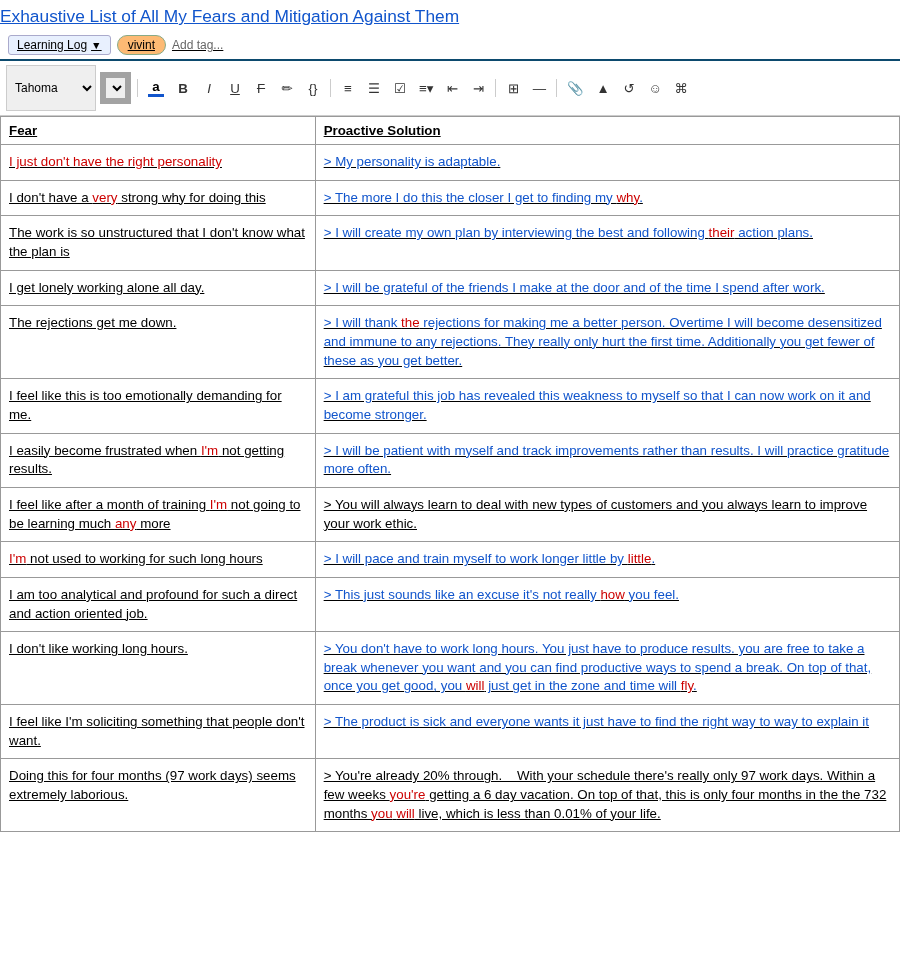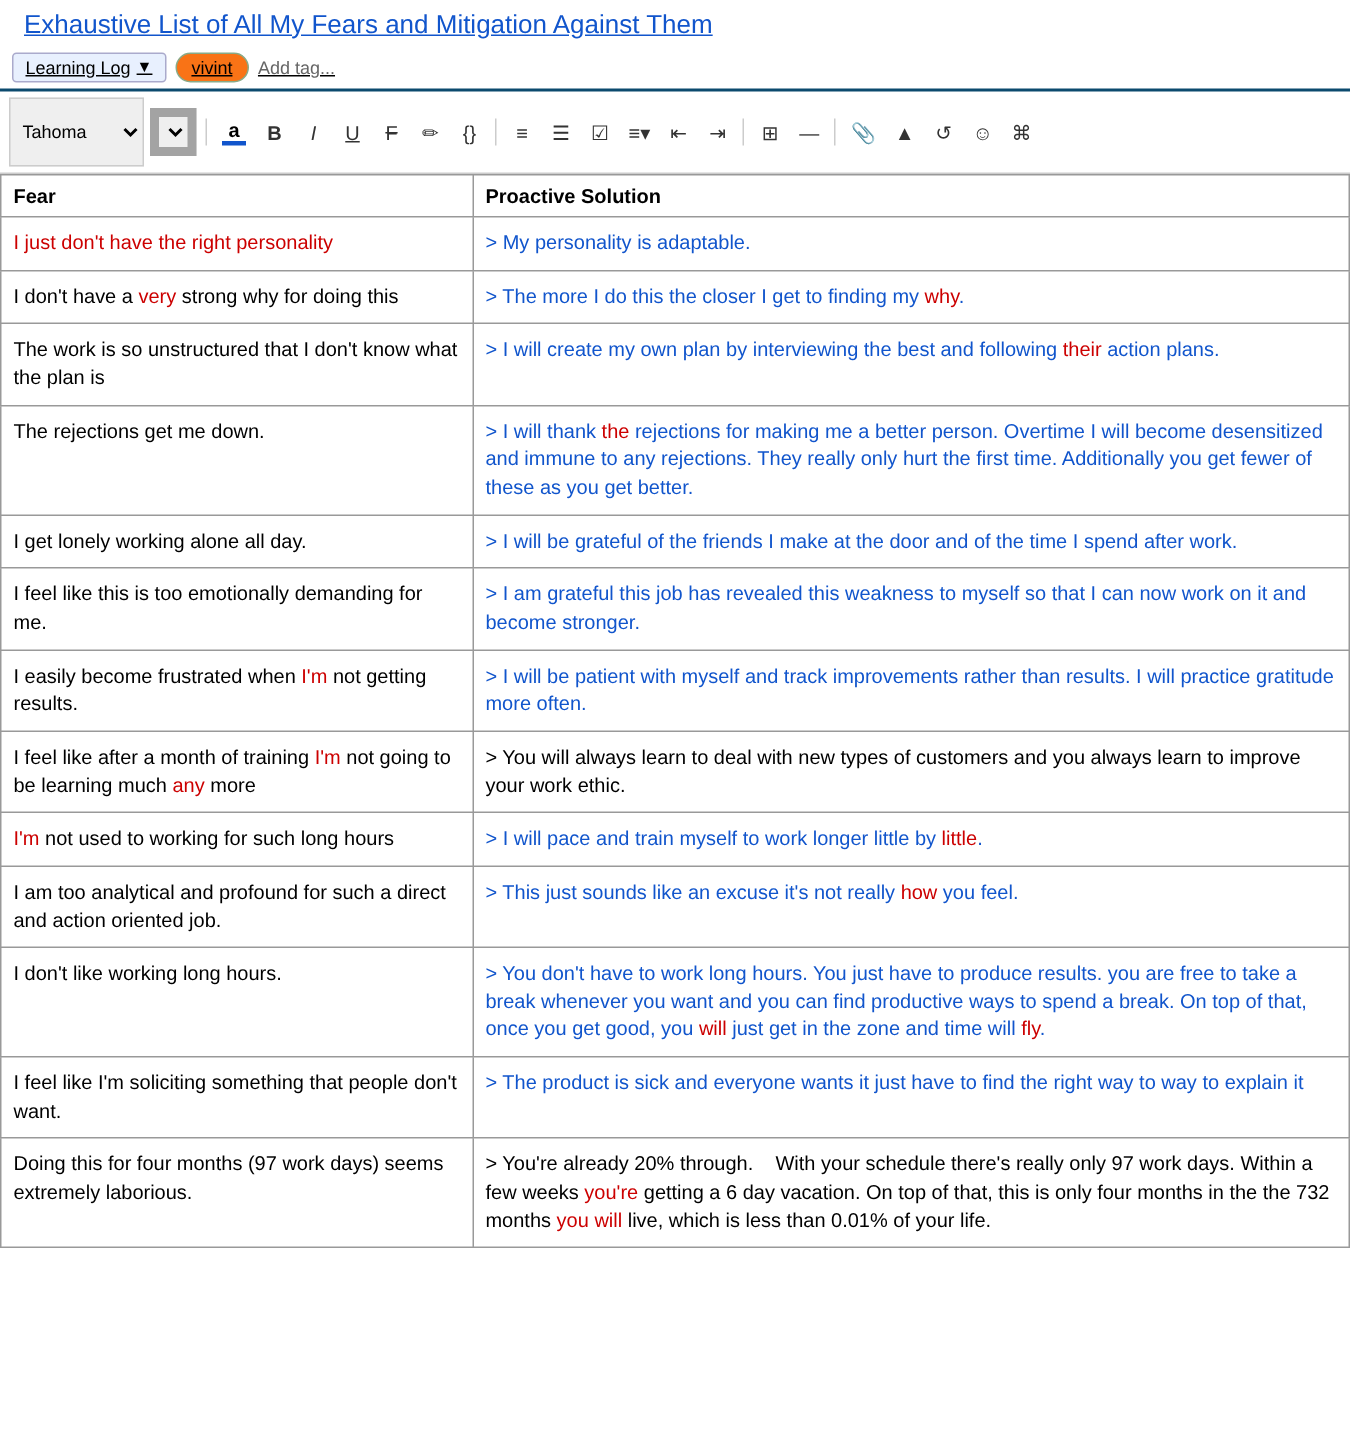--- a/index.html
+++ b/index.html
@@ -1,21 +1,21 @@
 <!DOCTYPE html>
 <html><head>
   <meta charset="utf-8">
   <style>
     * { box-sizing: border-box; margin: 0; padding: 0; }
     body { font-family: Tahoma, sans-serif; font-size: 10pt; background: #fff; color: #000; }
 
     #title {
       color: #1155CC;
       font-size: 13pt;
-      padding: 6px 8px 4px 16px;
+      padding: 6px 8px 4px 0;
       text-decoration: underline;
     }
 
     #tags-bar {
       display: flex;
       align-items: center;
       padding: 4px 8px;
       gap: 6px;
       border-bottom: 2px solid #0c4a6e;
       text-decoration: underline;
@@ -28,21 +28,21 @@
       padding: 2px 8px;
       font-size: 9pt;
       cursor: pointer;
       display: flex;
       align-items: center;
       gap: 4px;
     }
     .tag-btn .dropdown-arrow { font-size: 8pt; }
 
     .tag-vivint {
-      background: #f97316;
+      background: #fdba74;
       border: 1px solid #8a8;
       border-radius: 10px;
       padding: 2px 10px;
       font-size: 9pt;
     }
 
     .add-tag {
       color: #666;
       font-size: 9pt;
       cursor: pointer;
@@ -100,20 +100,21 @@
       cursor: pointer;
       padding: 2px 4px;
     }
     .color-letter { font-size: 10pt; font-weight: bold; }
     .color-bar { height: 3px; width: 16px; background: #1155CC; }
 
     #main-table {
       width: 100%;
       border-collapse: collapse;
       font-size: 10pt;
+      text-decoration: underline;
     }
 
     #main-table th {
       border: 1px solid #999;
       padding: 6px 8px;
       font-weight: bold;
       background: #fff;
       text-align: left;
     }
 
@@ -206,28 +207,28 @@
       </tr>
       <tr>
         <td class="col-fear">I don't have a <span style="color:#CC0000">very</span> strong why for doing this</td>
         <td class="col-solution"><span class="solution-text">&gt; The more I do this the closer I get to finding my </span><span style="color:#CC0000">why</span><span class="solution-text">.</span></td>
       </tr>
       <tr>
         <td class="col-fear">The work is so unstructured that I don't know what the plan is</td>
         <td class="col-solution"><span class="solution-text">&gt; I will create my own plan by interviewing the best and following </span><span style="color:#CC0000">their</span><span class="solution-text"> action plans.</span></td>
       </tr>
       <tr>
+        <td class="col-fear">I get lonely working alone all day.</td>
+        <td class="col-solution"><span class="solution-text">&gt; I will be grateful of the friends I make at the door and of the time I spend after work.</span></td>
+      </tr>
+      <tr>
         <td class="col-fear">The rejections get me down.</td>
         <td class="col-solution"><span class="solution-text">&gt; I will thank </span><span style="color:#CC0000">the</span><span class="solution-text"> rejections for making me a better person. Overtime I will become desensitized and immune to any rejections. They really only hurt the first time. Additionally you get fewer of these as you get better.</span></td>
       </tr>
       <tr>
-        <td class="col-fear">I get lonely working alone all day.</td>
-        <td class="col-solution"><span class="solution-text">&gt; I will be grateful of the friends I make at the door and of the time I spend after work.</span></td>
-      </tr>
-      <tr>
         <td class="col-fear">I feel like this is too emotionally demanding for me.</td>
         <td class="col-solution"><span class="solution-text">&gt; I am grateful this job has revealed this weakness to myself so that I can now work on it and become stronger.</span></td>
       </tr>
       <tr>
         <td class="col-fear">I easily become frustrated when <span style="color:#CC0000">I'm</span> not getting results.</td>
         <td class="col-solution"><span class="solution-text">&gt; I will be patient with myself and track improvements rather than results. I will practice gratitude more often.</span></td>
       </tr>
       <tr>
         <td class="col-fear">I feel like after a month of training <span style="color:#CC0000">I'm</span> not going to be learning much <span style="color:#CC0000">any</span> more</td>
         <td class="col-solution"><span>&gt; You will always learn to deal with new types of customers and you always learn to improve your work ethic.</span></td>

